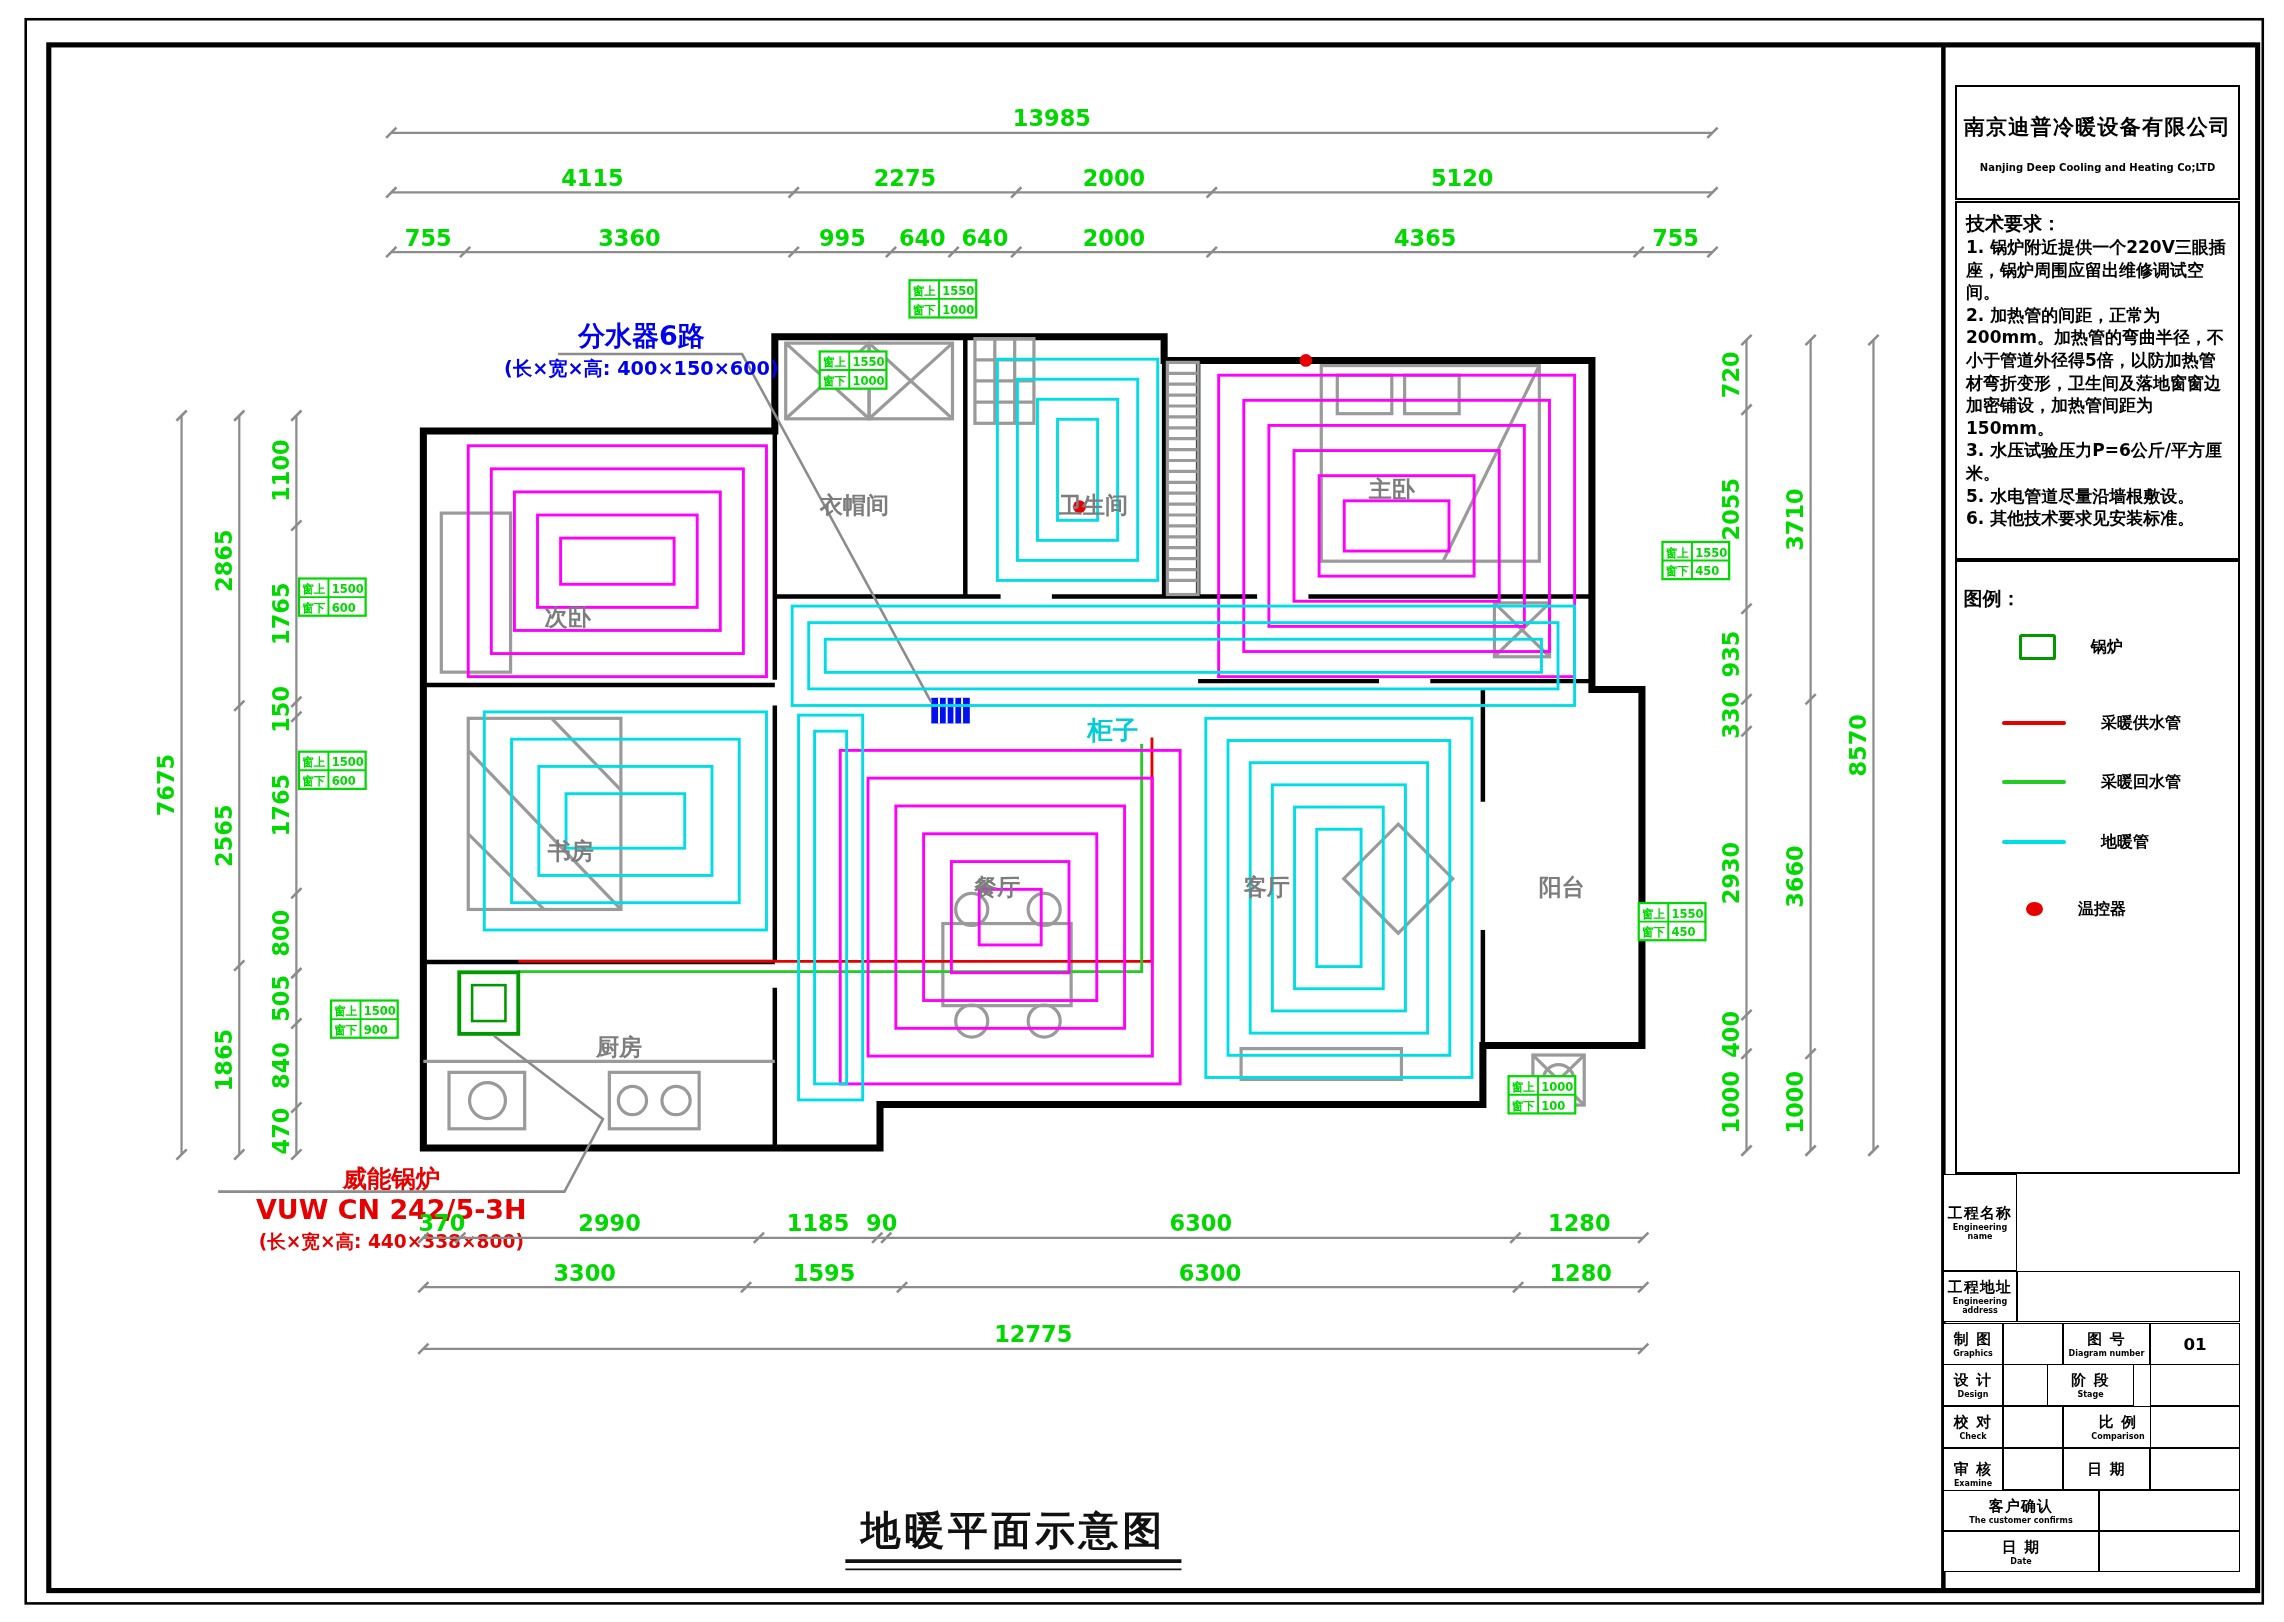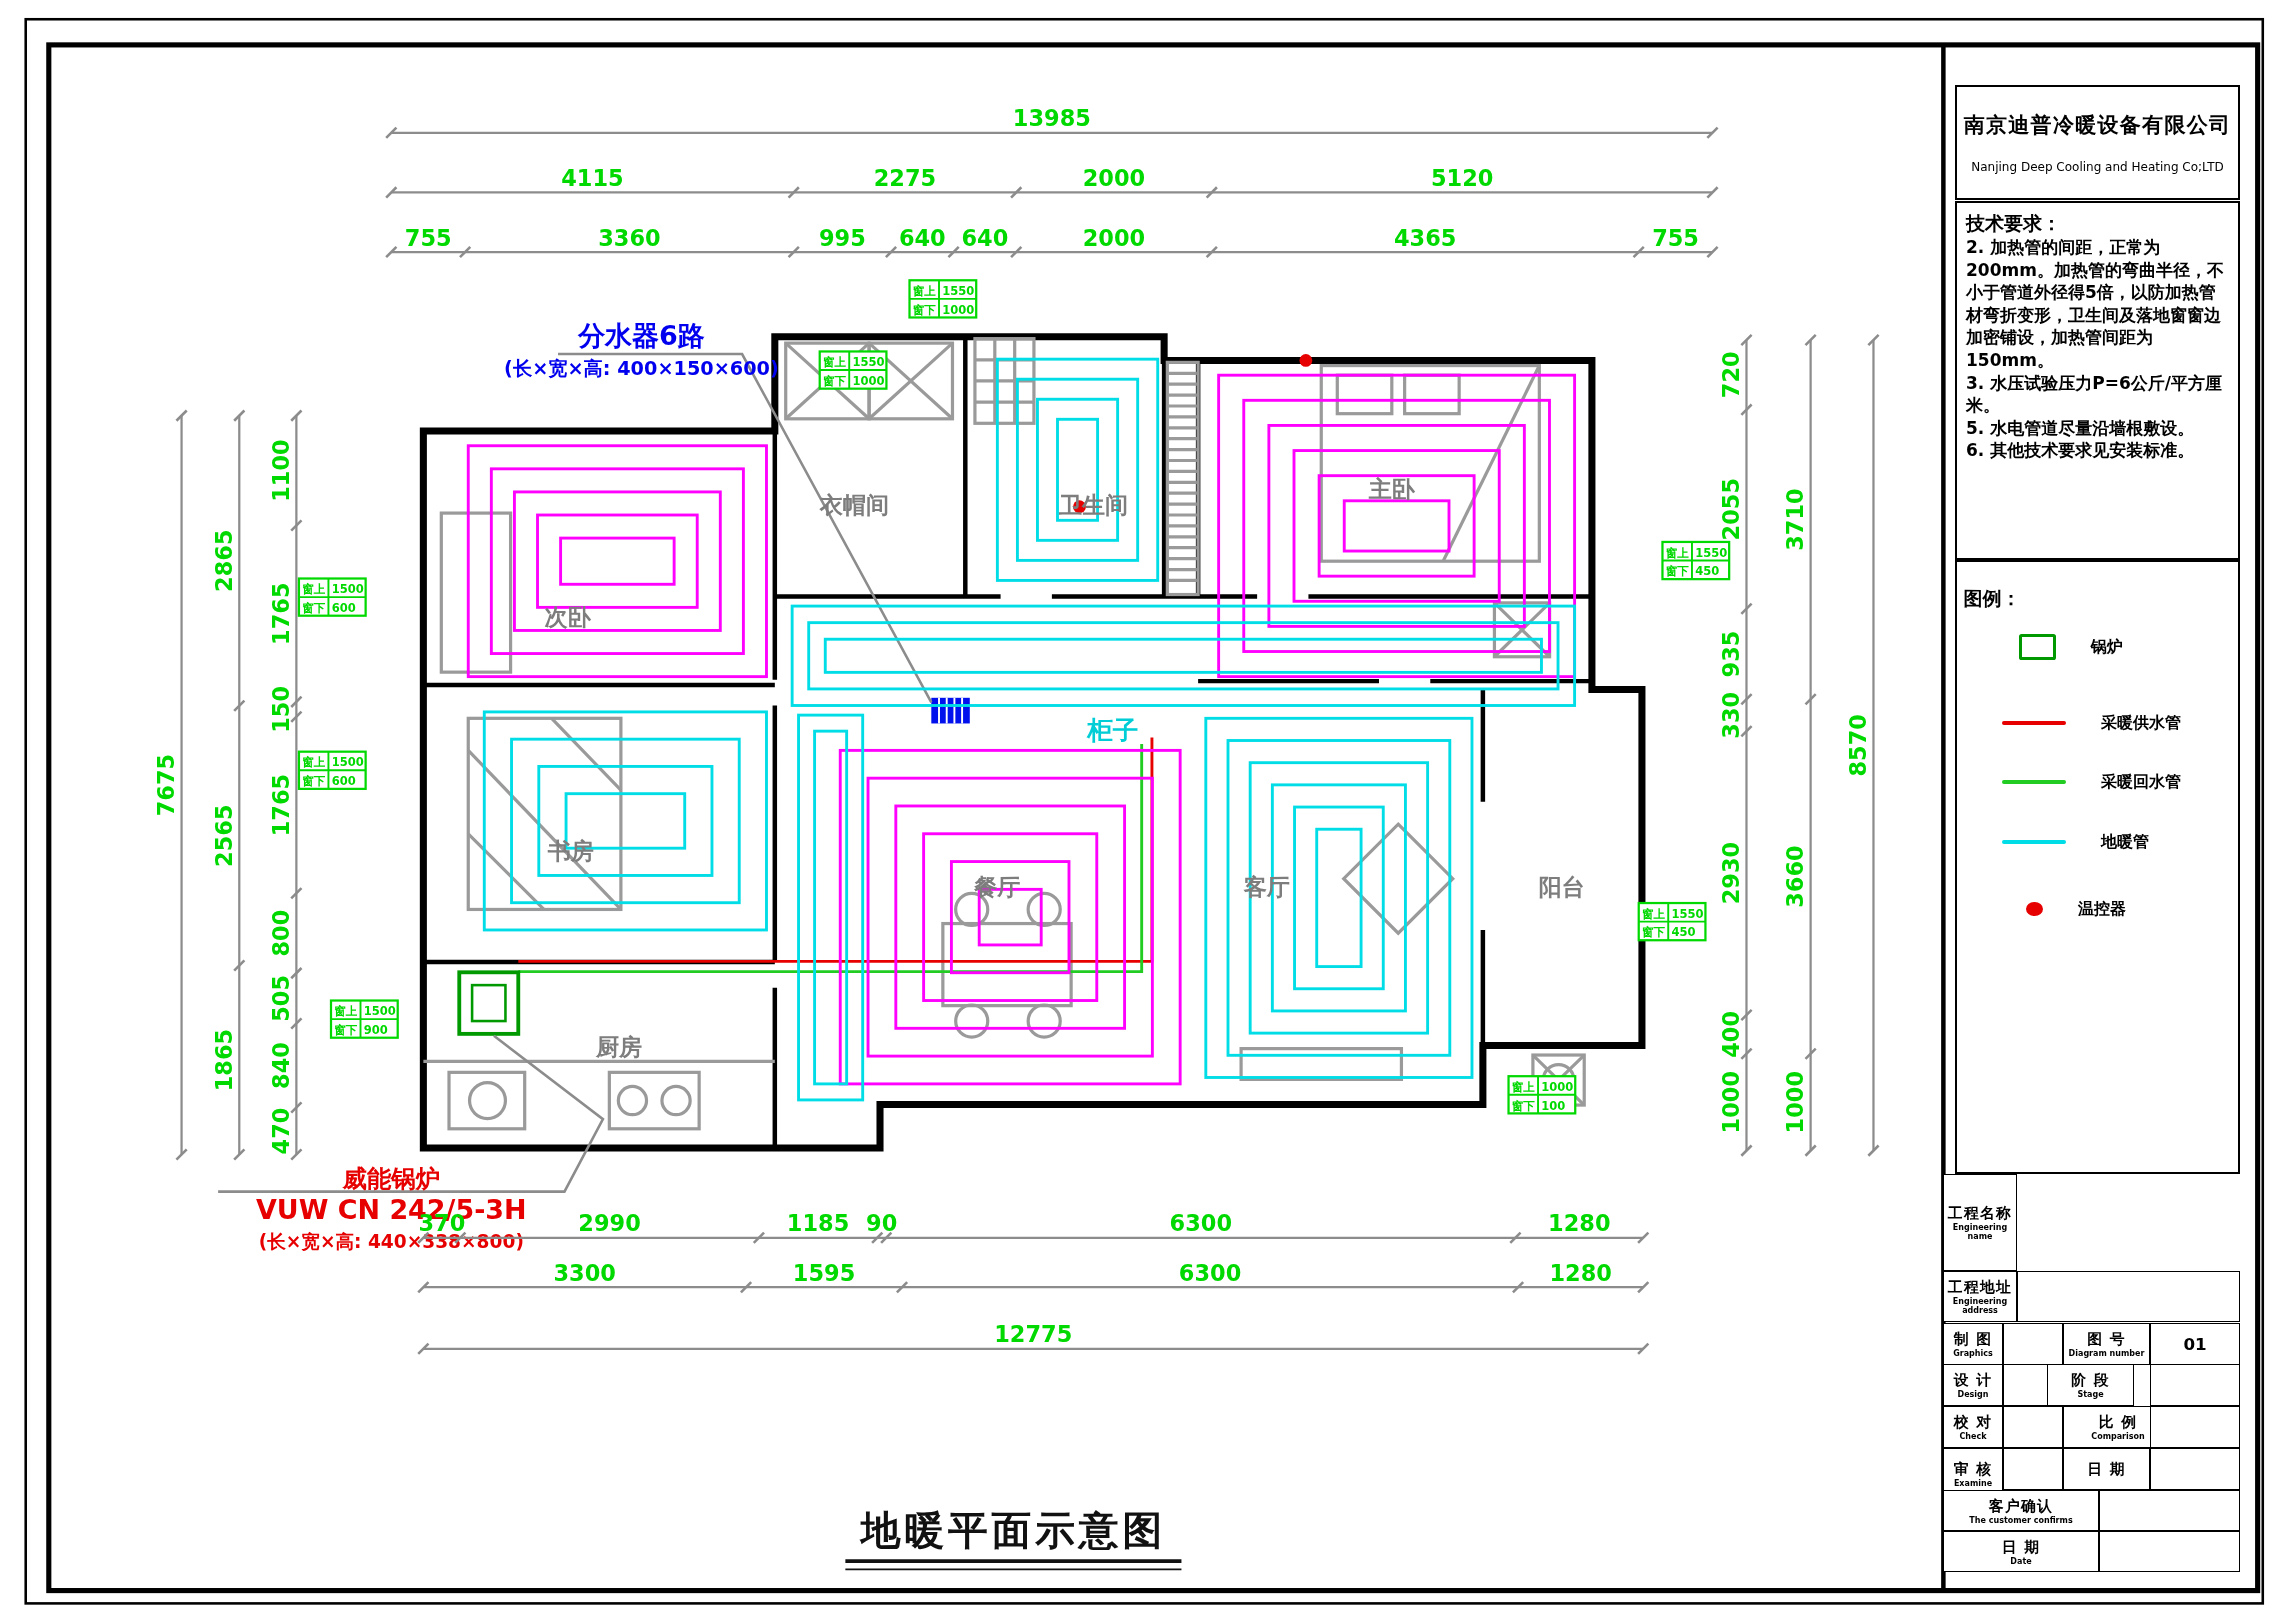--- a/index.html
+++ b/index.html
@@ -2,21 +2,21 @@
 <html style="font-size:10.3px"><head>
 <meta charset="utf-8">
 <style>
   html,body{margin:0;padding:0;background:#e8e8e8;}
   #page{position:relative;width:2284px;height:1622px;background:#ffffff;overflow:hidden;
         font-family:"DejaVu Sans","Liberation Sans",sans-serif;}
   svg{position:absolute;left:0;top:0;}
   .box{position:absolute;border:2.6px solid #000;box-sizing:border-box;background:#fff;}
   .company{display:flex;flex-direction:column;align-items:center;justify-content:center;gap:21px;}
   .company .cn{font-size:21px;font-weight:bold;letter-spacing:1.3px;}
-  .company .en{font-size:12px;font-weight:normal;text-align:center;}
+  .company .en{font-size:10px;font-weight:bold;}
   .tech{padding:7.7px 9px;font-weight:bold;font-size:17px;line-height:1.33;color:#000;}
   .legend-head,.tech-head{font-weight:bold;font-size:19px;}
   .legend{border:2.6px solid #000;}
   .legend-head{position:absolute;left:6.4px;top:24.4px;}
   .lrow{position:absolute;left:45px;display:flex;align-items:center;gap:35px;height:26px;}
   .sym{display:inline-block;}
   .sym-boiler{width:31px;height:20.5px;border:3.2px solid #009900;border-radius:2.6px;margin-left:16.7px;}
   .sym-line{width:64px;height:3.8px;border-radius:1.9px;}
   .sym-supply{background:#e60000;}
   .sym-return{background:#22cc22;}
@@ -352,20 +352,21 @@
 
   <div>
 
     <div class="box company" style="left:1955px;top:85px;width:285px;height:115px;">
       <div class="cn">南京迪普冷暖设备有限公司</div>
       <div class="en">Nanjing Deep Cooling and Heating Co;LTD</div>
     </div>
 
     <div class="box tech" style="left:1955px;top:201px;width:285px;height:359px;">
       <div class="tech-head">技术要求：</div>
+      <div>1. 锅炉附近提供一个220V三眼插座，锅炉周围应留出维修调试空间。</div>
       <div>2. 加热管的间距，正常为200mm。加热管的弯曲半径，不小于管道外径得5倍，以防加热管材弯折变形，卫生间及落地窗窗边加密铺设，加热管间距为150mm。</div>
       <div>3. 水压试验压力P=6公斤/平方厘米。</div>
       <div>5. 水电管道尽量沿墙根敷设。</div>
       <div>6. 其他技术要求见安装标准。</div>
     </div>
 
     <div class="box legend" style="left:1955px;top:560px;width:285px;height:614px;">
       <div class="legend-head">图例：</div>
       <div class="lrow" style="top:72px;">
         <span class="sym sym-boiler"></span>

